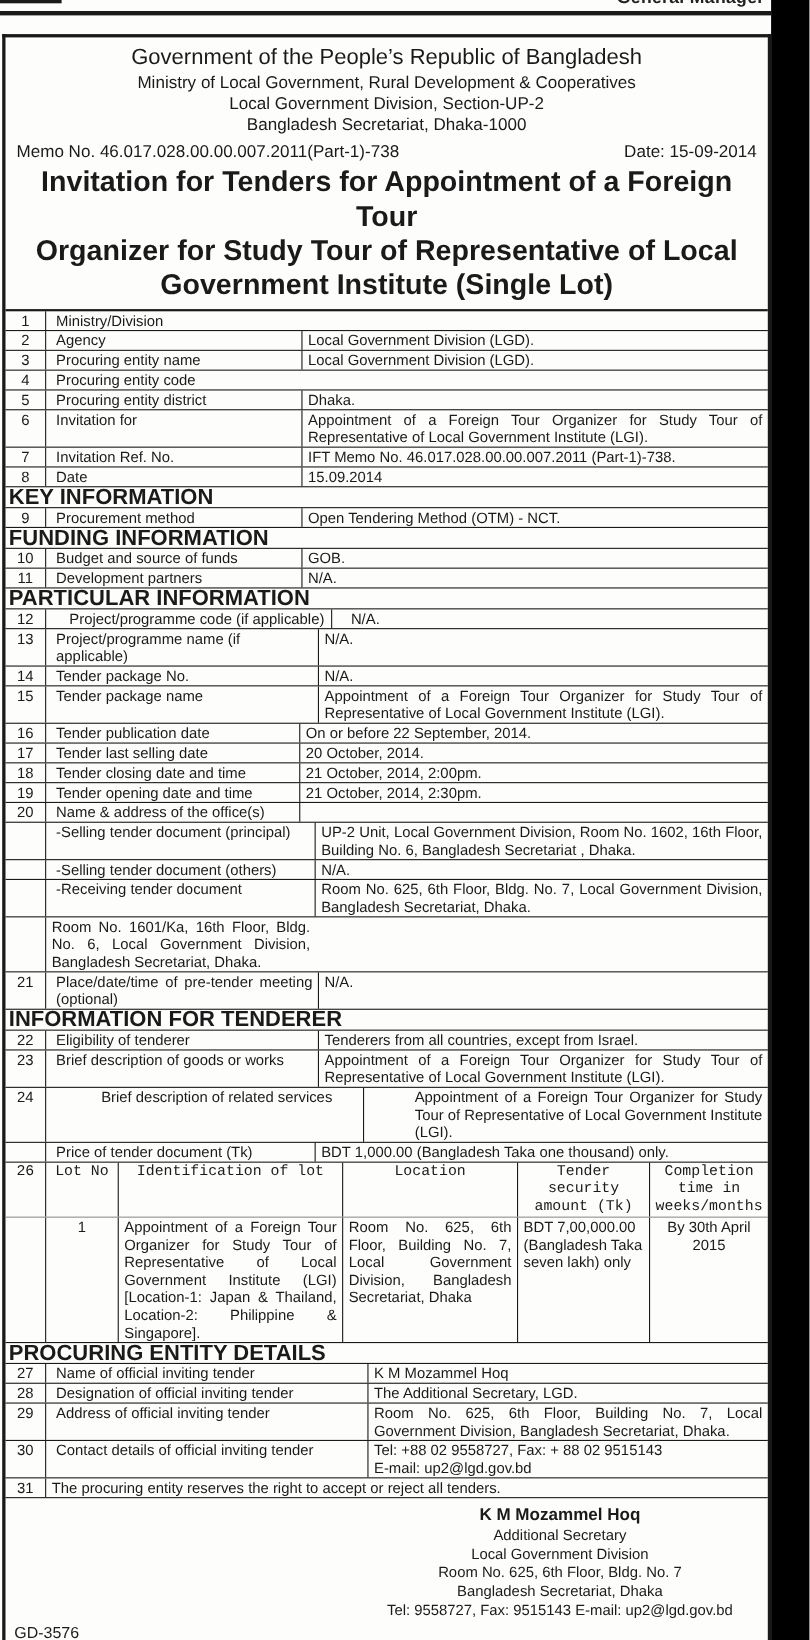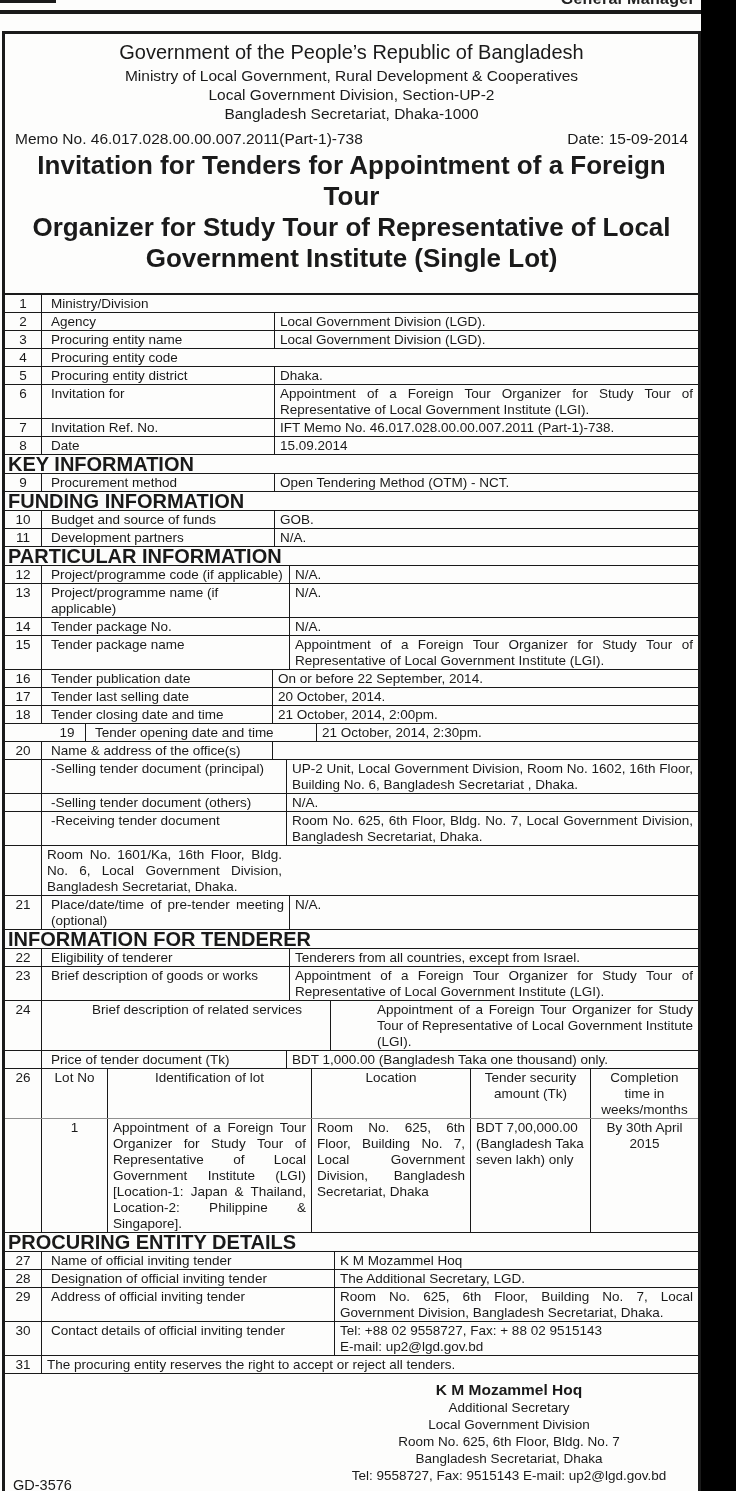--- a/index.html
+++ b/index.html
@@ -34,36 +34,36 @@
     border:3px solid var(--ink);border-bottom:none;
     box-sizing:border-box;background:var(--paper);
     display:flex;flex-direction:column;
   }
   .doc-header{padding:5px 8px 4px 8px;}
   .org-name{text-align:center;font-weight:400;font-size:20px;line-height:27px;}
   .org-line{text-align:center;font-size:15.5px;line-height:19px;}
   .memo-row{display:flex;justify-content:space-between;font-size:15.5px;line-height:18px;margin:7px 2px 2px 2px;}
   .doc-title{
     text-align:center;font-weight:700;font-size:26px;line-height:31px;
-    white-space:pre-line;margin:2px 18px 15px 18px;
+    white-space:pre-line;margin:2px 18px 3px 18px;
   }
 
   
   .ttable{border-top:2.5px solid var(--ink);width:100%;}
   .trow{display:grid;border-bottom:1.5px solid var(--ink);font-size:13.5px;line-height:16px;}
   .cell{padding:0.5px 5px;border-right:1.5px solid var(--ink);box-sizing:border-box;}
   .cell:last-child{border-right:none;}
   .cell.no{text-align:center;padding:0.5px 2px;}
   .cell.lbl{padding-left:9px;}
   .cell.lbl.just{text-align:justify;}
   .cell.val{text-align:justify;white-space:pre-line;}
   .trow.sec{font-weight:700;font-size:20px;line-height:17px;}
   .trow.sec .cell{border-right:none;padding-left:3px;}
   .trow.lothead .cell{text-align:center;}
-  .trow.lothead{border-bottom:1.5px solid #8f8f8f;}
+  .trow.lothead{border-bottom:1.5px solid #8f8f8f;font-family:Liberation Mono, monospace;}
   .lot-center{text-align:center;}
   .lot-just{text-align:justify;}
 
   
   .sig-area{position:relative;flex:1;min-height:112px;}
   .sig-block{position:absolute;left:292px;top:6px;width:424px;text-align:center;}
   .sig-name{font-weight:700;font-size:15.5px;line-height:19px;}
   .sig-line{font-size:13.5px;line-height:17px;}
   .gd-number{position:absolute;left:8px;bottom:8px;font-size:14.5px;}
 </style>
@@ -150,21 +150,21 @@
           <div class="cell val">GOB.</div>
         </div>
         <div class="trow kv" style="grid-template-columns: 37px 233px 1fr;">
           <div class="cell no">11</div>
           <div class="cell lbl">Development partners</div>
           <div class="cell val">N/A.</div>
         </div>
         <div class="trow sec">
           <div class="cell">PARTICULAR INFORMATION</div>
         </div>
-        <div class="trow kv" style="grid-template-columns: 37px 248px 1fr;">
+        <div class="trow kv" style="grid-template-columns: 37px 248px 1fr; gap: 12px;">
           <div class="cell no">12</div>
           <div class="cell lbl">Project/programme code (if applicable)</div>
           <div class="cell val">N/A.</div>
         </div>
         <div class="trow kv" style="grid-template-columns: 37px 248px 1fr;">
           <div class="cell no">13</div>
           <div class="cell lbl">Project/programme name (if applicable)</div>
           <div class="cell val">N/A.</div>
         </div>
         <div class="trow kv" style="grid-template-columns: 37px 248px 1fr;">
@@ -185,21 +185,21 @@
         <div class="trow kv" style="grid-template-columns: 37px 231px 1fr;">
           <div class="cell no">17</div>
           <div class="cell lbl">Tender last selling date</div>
           <div class="cell val">20 October, 2014.</div>
         </div>
         <div class="trow kv" style="grid-template-columns: 37px 231px 1fr;">
           <div class="cell no">18</div>
           <div class="cell lbl">Tender closing date and time</div>
           <div class="cell val">21 October, 2014, 2:00pm.</div>
         </div>
-        <div class="trow kv" style="grid-template-columns: 37px 231px 1fr; padding-left: 44px;">
+        <div class="trow kv" style="grid-template-columns: 37px 231px 1fr;">
           <div class="cell no">19</div>
           <div class="cell lbl">Tender opening date and time</div>
           <div class="cell val">21 October, 2014, 2:30pm.</div>
         </div>
         <div class="trow kv" style="grid-template-columns: 37px 231px 1fr;">
           <div class="cell no">20</div>
           <div class="cell lbl">Name &amp; address of the office(s)</div>
           <div class="cell val"></div>
         </div>
         <div class="trow sub" style="grid-template-columns: 37px 245px 1fr;">

